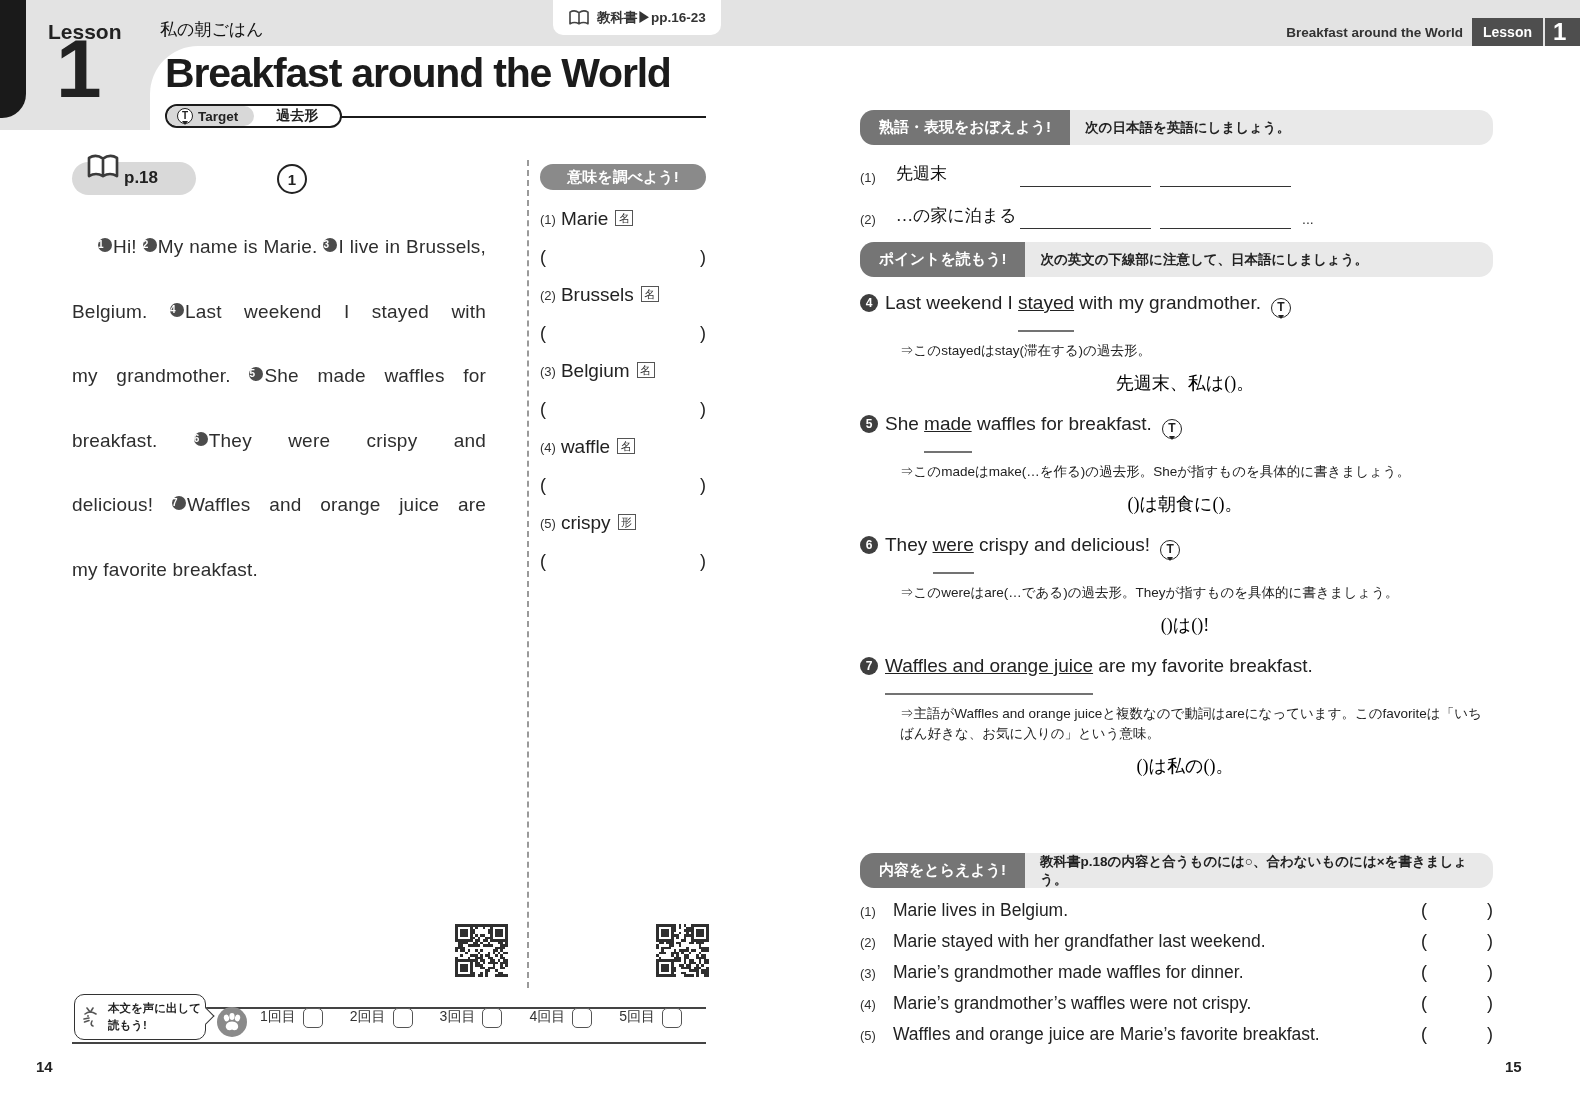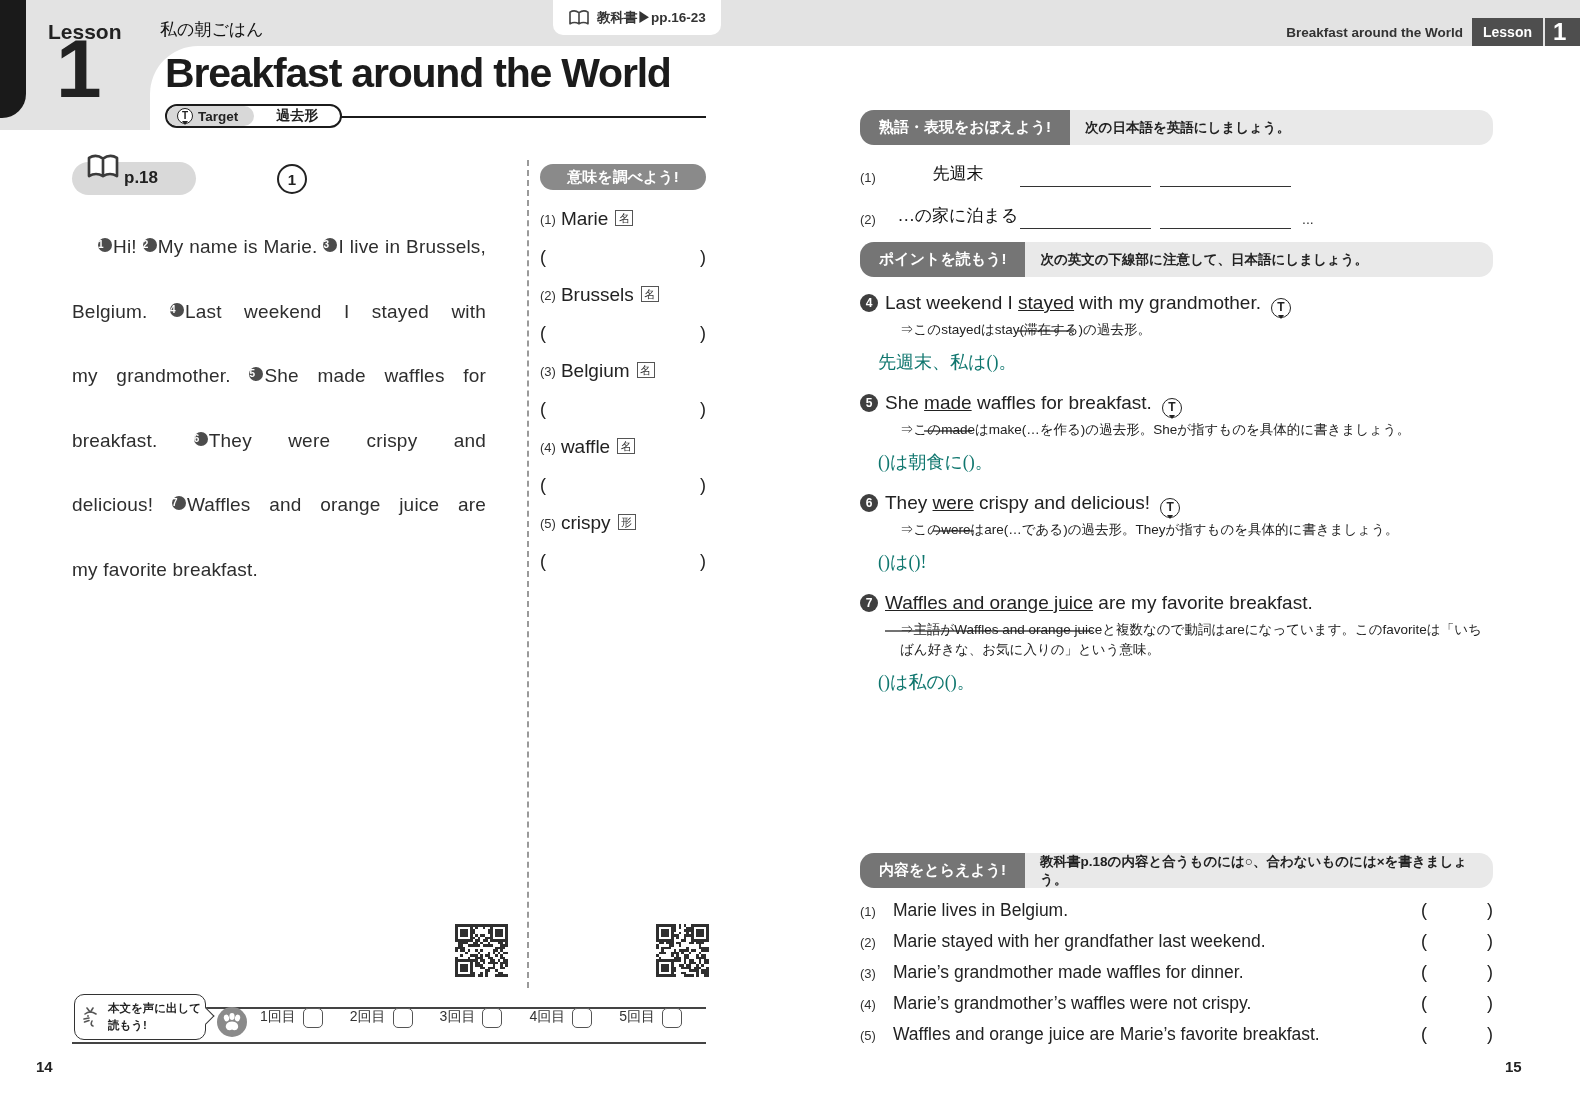--- a/index.html
+++ b/index.html
@@ -70,30 +70,30 @@
   .pageno.right { left:1505px; top:1058px; }
 
   
   .sec { position:absolute; left:860px; width:633px; }
   .secrow { display:flex; height:35px; border-radius:14px; overflow:hidden; background:#e9e9e9; }
   .secbadge { background:#757575; color:#fff; font-size:15px; font-weight:700; display:flex; align-items:center; justify-content:center; padding:0 19px; flex:none; }
   .secinstr { display:flex; align-items:center; padding-left:15px; font-size:13.5px; font-weight:600; color:#222; }
 
   .idiom-row { display:flex; align-items:flex-end; height:32px; margin-top:10px; }
   .idiom-no { font-size:13px; width:36px; color:#333; padding-bottom:2px; }
-  .idiom-term { font-family:"Liberation Serif", serif; font-size:17px; width:124px; color:#111; padding-bottom:2px;text-align:center; }
+  .idiom-term { font-family:"Liberation Serif", serif; font-size:17px; width:124px; color:#111; padding-bottom:2px; }
   .blank { width:131px; border-bottom:1.5px solid #333; height:24px; margin-right:9px; }
   .idiom-trail { font-size:14px; color:#333; padding-bottom:2px; margin-left:2px; }
 
   .pblock { margin-top:13px; }
   .psent { font-size:19px; color:#222; line-height:26px; }
   .pnum { display:inline-block; width:18px; height:18px; border-radius:50%; background:#3f3f3f; color:#fff; font-size:12px; line-height:18px; text-align:center; font-weight:700; margin-right:7px; position:relative; top:-2px; }
   .u { border-bottom:2px solid #737373; padding-bottom:17px;text-decoration:underline; }
-  .pnote { font-size:13.5px; color:#222; line-height:20px; margin:4px 0 0 40px; width:590px; }
-  .pans { display:flex; justify-content:flex-start; align-items:baseline; font-family:"Liberation Serif", serif; font-size:18px; color:#0f766e; margin:7px 0 0 18px; width:614px; line-height:30px; }
+  .pnote { font-size:13.5px; color:#222; line-height:20px; margin:25px 0 0 40px; width:590px; }
+  .pans { display:flex; justify-content:center; align-items:baseline; font-family:"Liberation Serif", serif; font-size:18px; color:#000000; margin:7px 0 0 18px; width:614px; line-height:30px; }
 
   .strow { display:flex; align-items:baseline; height:31px; }
   .stno { font-size:13px; width:33px; color:#333; }
   .sttext { font-size:17.5px; color:#222; }
   .stslot { margin-left:auto; width:72px; display:flex; justify-content:space-between; font-size:18px; color:#222; }
 
   svg { display:block; }
 </style>
 </head>
 <body>

